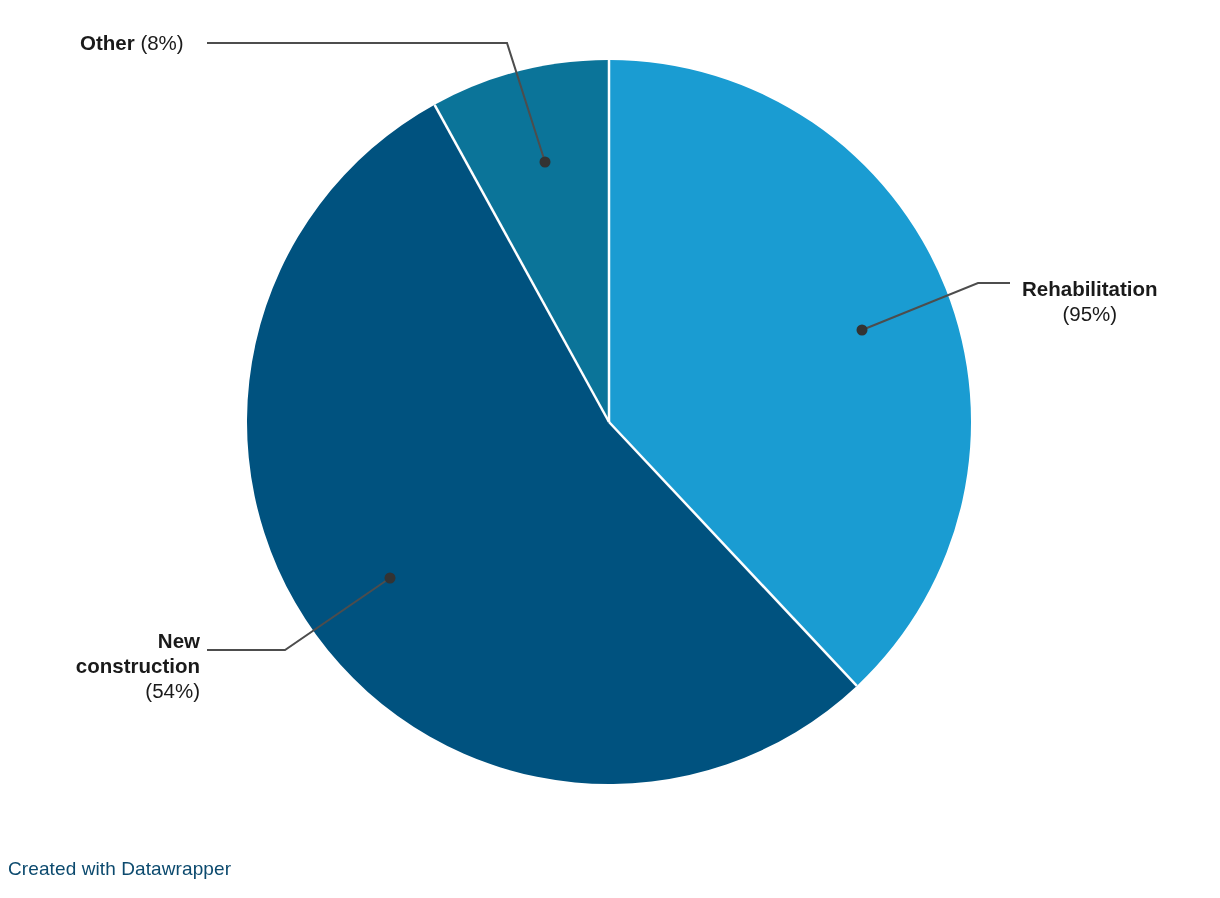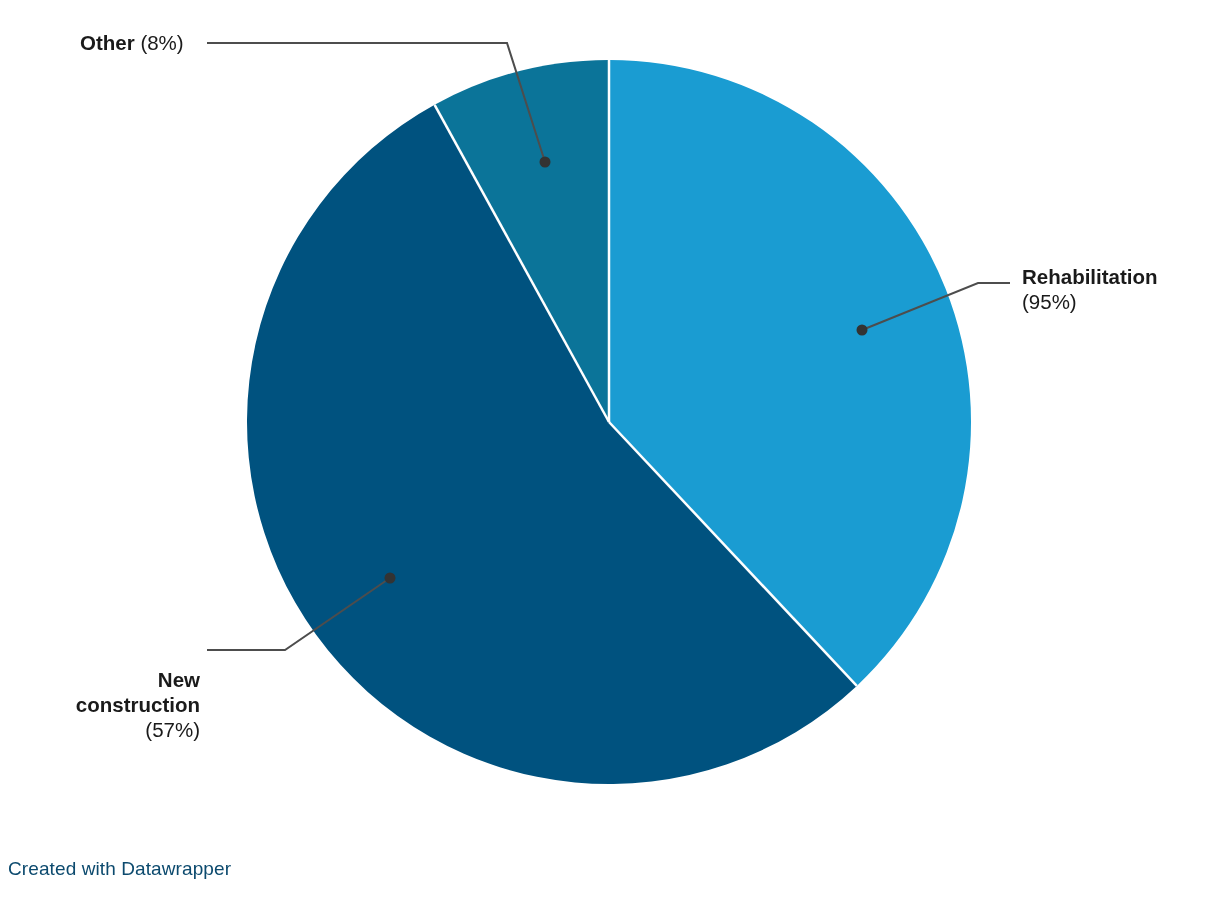--- a/index.html
+++ b/index.html
@@ -42,30 +42,30 @@
   }
   
   #label-other {
     left: 80px;
     top: 30px;
     text-align: left;
   }
   
   #label-rehabilitation {
     left: 1022px;
-    top: 264px;
-    text-align: left;
+    top: 276px;
+    text-align: center;
   }
   #label-rehabilitation .label-pct {
     display: block;
   }
   
   #label-new-construction {
     left: 0px;
-    top: 667px;
+    top: 628px;
     width: 200px;
     text-align: right;
   }
   #label-new-construction .label-name {
     display: block;
     white-space: normal;
     width: 150px;
     margin-left: auto;
   }
   #label-new-construction .label-pct {
@@ -114,18 +114,18 @@
     <span class="label-pct">(8%)</span>
   </div>
 
   <div class="label-block" id="label-rehabilitation">
     <span class="label-name">Rehabilitation</span>
     <span class="label-pct">(95%)</span>
   </div>
 
   <div class="label-block" id="label-new-construction">
     <span class="label-name">New construction</span>
-    <span class="label-pct">(57%)</span>
+    <span class="label-pct">(54%)</span>
   </div>
 
   <div id="footer-credit">Created with Datawrapper</div>
 
 </div>
 
 </body></html>

